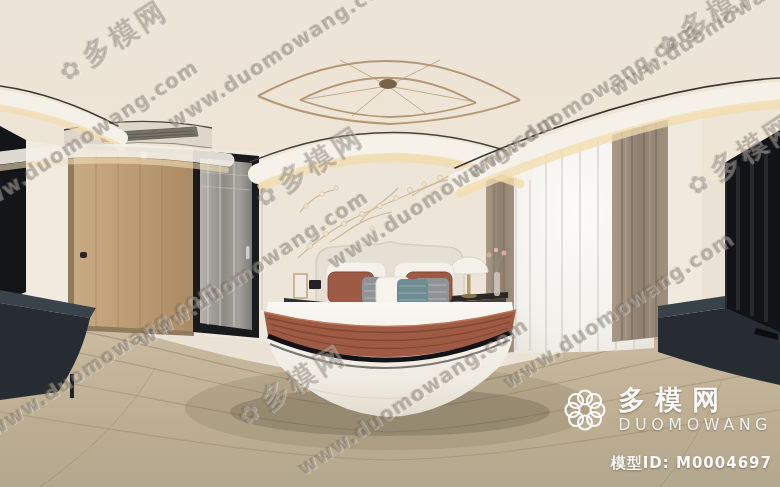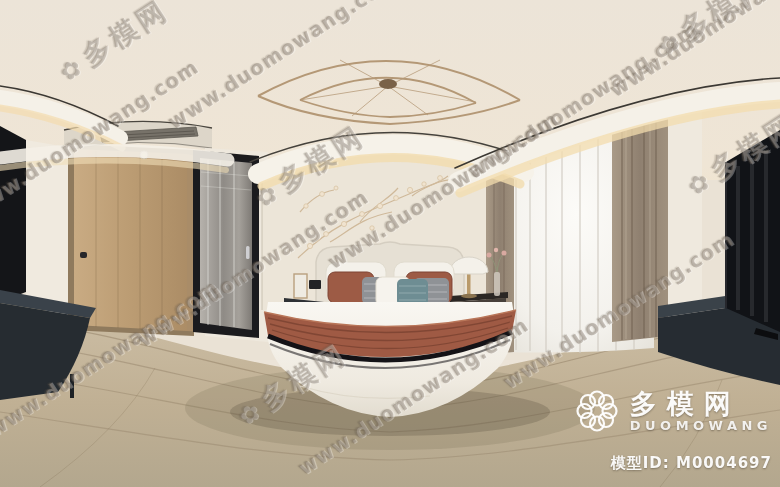--- a/index.html
+++ b/index.html
@@ -20,21 +20,21 @@
   .wm-cn{font-size:28px;letter-spacing:4px;color:rgba(133,123,110,.36);}
   .wm-flower{font-size:24px;margin-right:4px;}
   
   .logo{
     position:absolute;right:8px;bottom:14px;color:#fff;text-align:right;
     text-shadow:0 1px 2px rgba(60,50,40,.45);
   }
   .logo-row{display:flex;align-items:center;justify-content:flex-end;gap:10px;}
   .logo-texts{display:flex;flex-direction:column;align-items:flex-start;}
   .logo-cn{font-size:27px;font-weight:bold;letter-spacing:10px;line-height:1.1;color:rgba(255,255,255,.96);}
-  .logo-en{font-size:13px;font-weight:bold;letter-spacing:4.5px;color:rgba(255,255,255,.88);}
+  .logo-en{font-size:16px;font-weight:normal;letter-spacing:4.5px;color:rgba(255,255,255,.88);}
   .model-line{margin-top:20px;font-size:15px;font-weight:bold;letter-spacing:1px;color:rgba(255,255,255,.95);}
   .model-line .mid{font-weight:bold;}
 </style>
 </head>
 <body>
 
 <div id="stage">
 
 <svg id="scene" width="780" height="487" viewBox="0 0 780 487">
   <defs>

